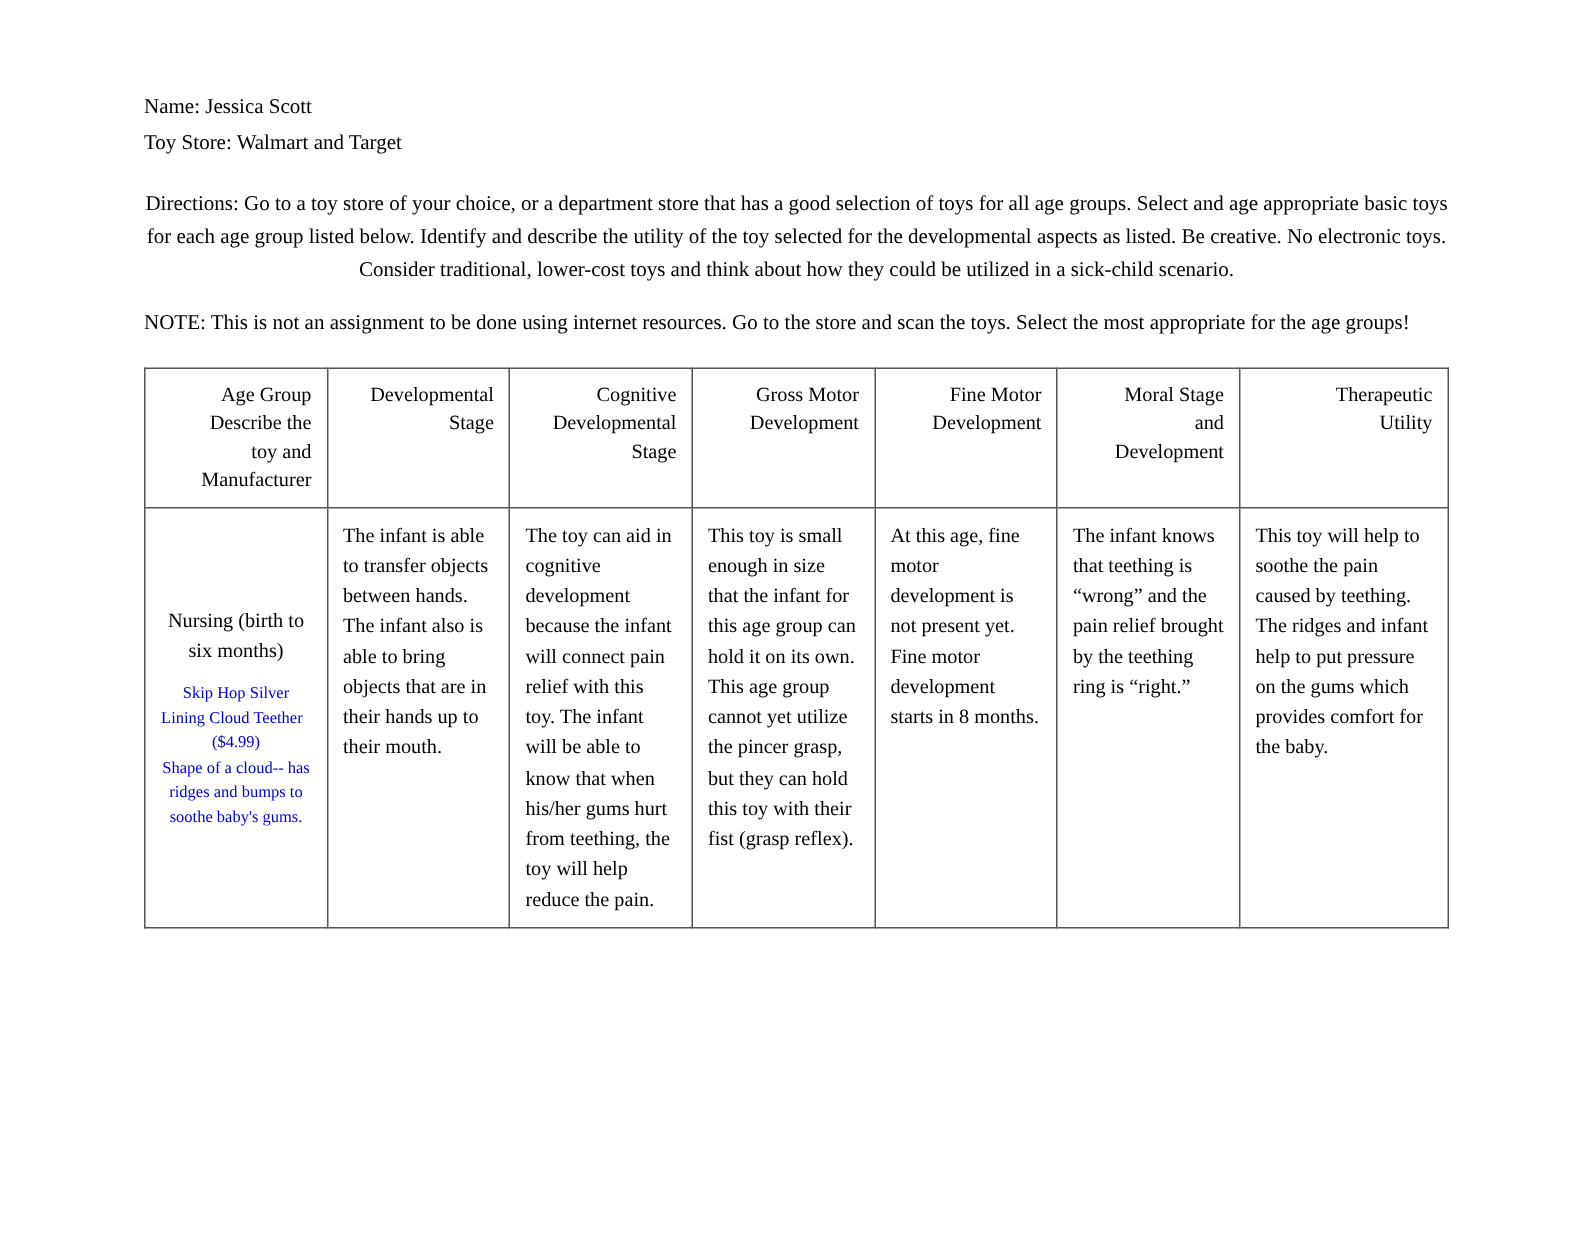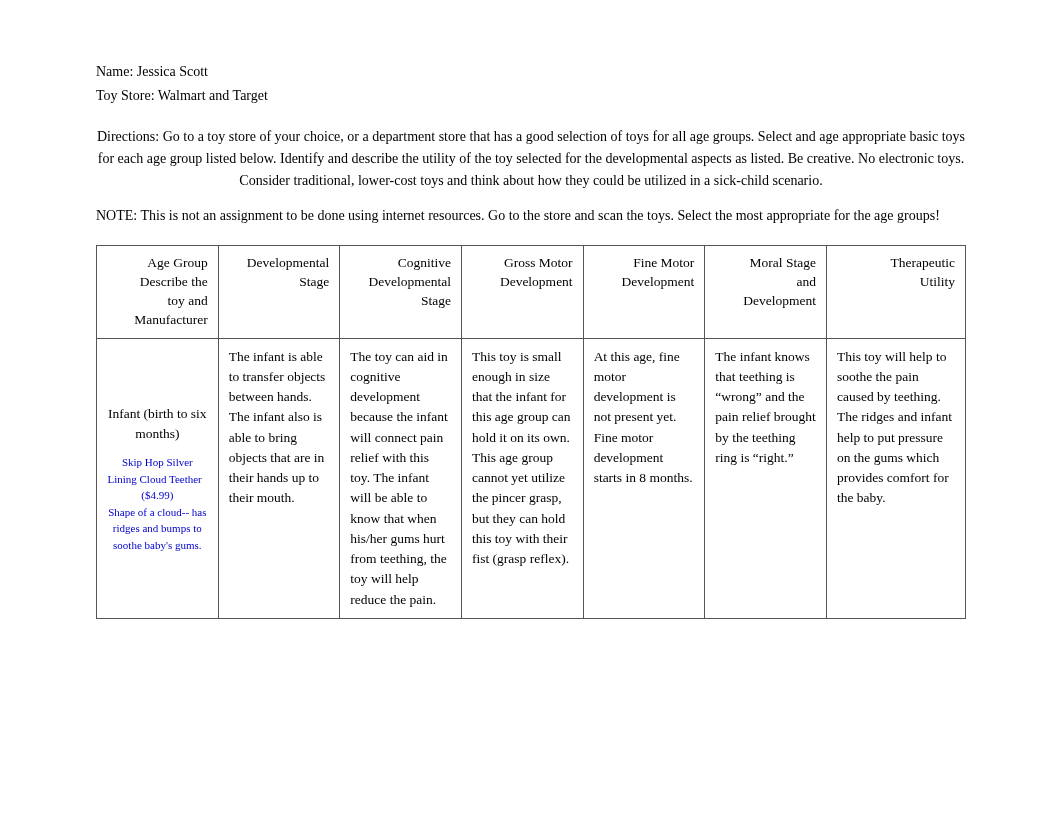--- a/index.html
+++ b/index.html
@@ -106,21 +106,21 @@
         <th class="col-cog">Cognitive<br>Developmental<br>Stage</th>
         <th class="col-gross">Gross Motor<br>Development</th>
         <th class="col-fine">Fine Motor<br>Development</th>
         <th class="col-moral">Moral Stage<br>and<br>Development</th>
         <th class="col-ther">Therapeutic<br>Utility</th>
       </tr>
     </thead>
     <tbody>
       <tr>
         <td class="age-group-cell col-age">
-          <div style="margin-bottom:10px;">Infant (birth to six months)</div>
+          <div style="margin-bottom:10px;">Nursing (birth to six months)</div>
           <div class="toy-description">
             <a href="#" class="toy-link">Skip Hop Silver Lining Cloud Teether&nbsp;&nbsp; ($4.99)</a><br>
             Shape of a cloud-- has ridges and bumps to soothe baby's gums.
           </div>
         </td>
         <td class="col-dev">The infant is able to transfer objects between hands. The infant also is able to bring objects that are in their hands up to their mouth.</td>
         <td class="col-cog">The toy can aid in cognitive development because the infant will connect pain relief with this toy. The infant will be able to know that when his/her gums hurt from teething, the toy will help reduce the pain.</td>
         <td class="col-gross">This toy is small enough in size that the infant for this age group can hold it on its own. This age group cannot yet utilize the pincer grasp, but they can hold this toy with their fist (grasp reflex).</td>
         <td class="col-fine">At this age, fine motor development is not present yet. Fine motor development starts in 8 months.</td>
         <td class="col-moral">The infant knows that teething is “wrong” and the pain relief brought by the teething ring is “right.”</td>

